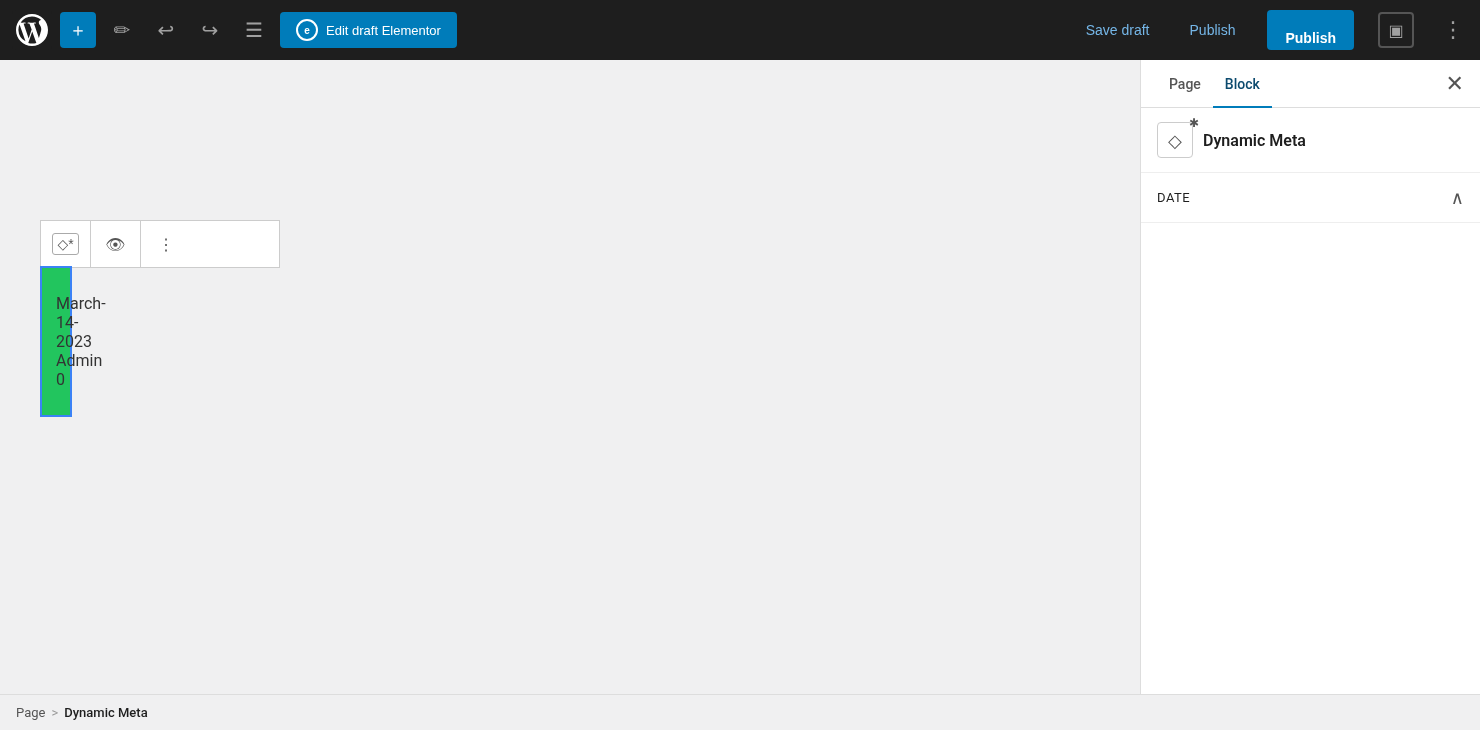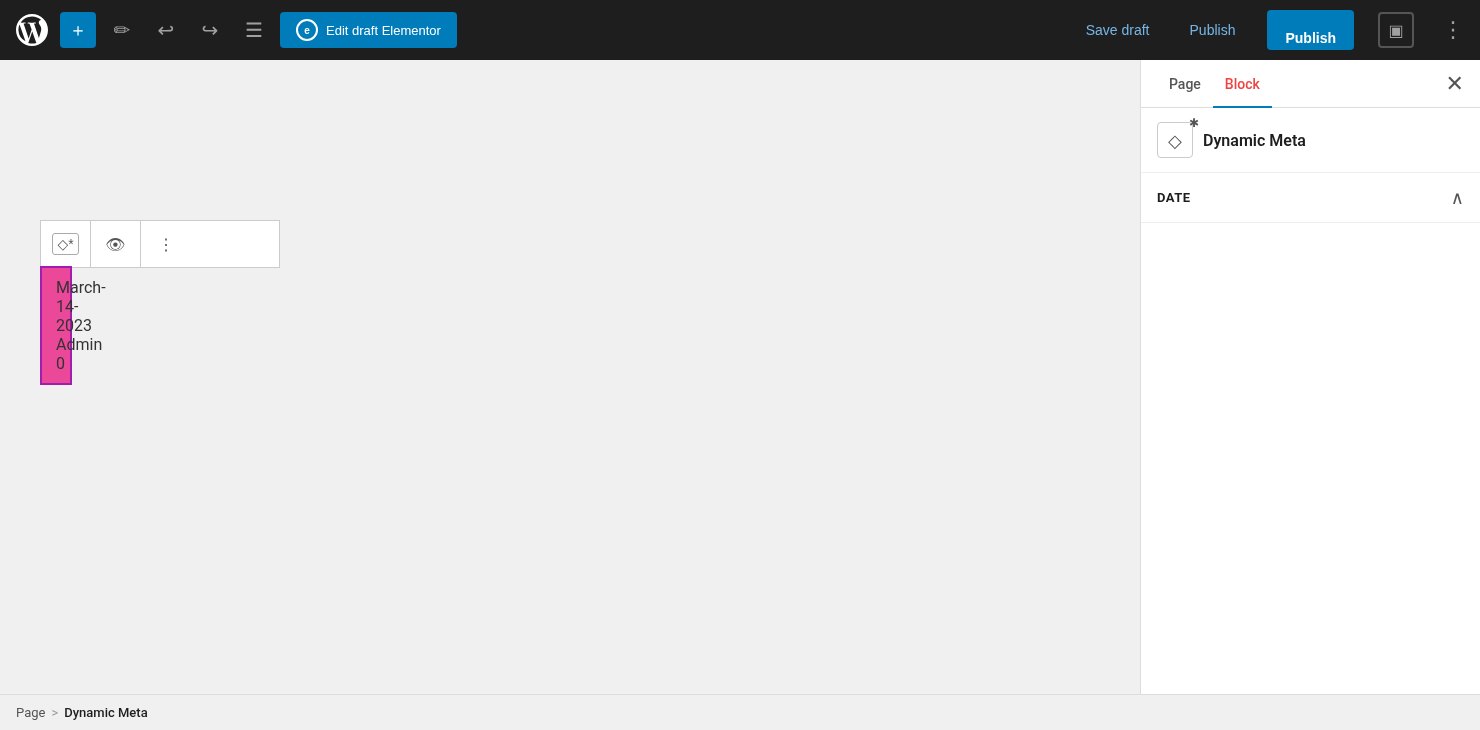--- a/index.html
+++ b/index.html
@@ -141,23 +141,23 @@
       color: #555;
     }
     .block-toolbar-btn:last-child { border-right: none; }
 
     
     .content-block {
       position: absolute;
       top: 206px;
       left: 40px;
       right: 1160px;
-      border: 2px solid #a21caf;
-      background: #ec4899;
-      padding: 10px 14px;
+      border: 2px solid #3b82f6;
+      background: #22c55e;
+      padding: 26px 14px;
       font-size: 16px;
       color: #333;
       min-height: 40px;
     }
 
     
     #sidebar {
       width: 340px;
       background: white;
       border-left: 1px solid #ddd;
@@ -179,21 +179,21 @@
     .sidebar-tab {
       padding: 16px 12px 14px;
       font-size: 14px;
       font-weight: 500;
       color: #555;
       cursor: pointer;
       border-bottom: 2px solid transparent;
       margin-bottom: -1px;
     }
     .sidebar-tab.active {
-      color: #ef4444;
+      color: #0c4a6e;
       border-bottom-color: #007cba;
     }
     .sidebar-close {
       margin-left: auto;
       background: none;
       border: none;
       font-size: 22px;
       color: #555;
       cursor: pointer;
       padding: 0;
@@ -237,21 +237,21 @@
     .section-header {
       display: flex;
       align-items: center;
       justify-content: space-between;
       padding: 14px 16px;
       cursor: pointer;
       border-bottom: 1px solid #eee;
     }
     .section-header-title {
       font-size: 13px;
-      font-weight: 700;
+      font-weight: 400;
       color: #1e1e1e;
       text-transform: uppercase;
       letter-spacing: 0.5px;
       text-align: right;
     }
     .section-chevron {
       font-size: 18px;
       color: #555;
     }
 

